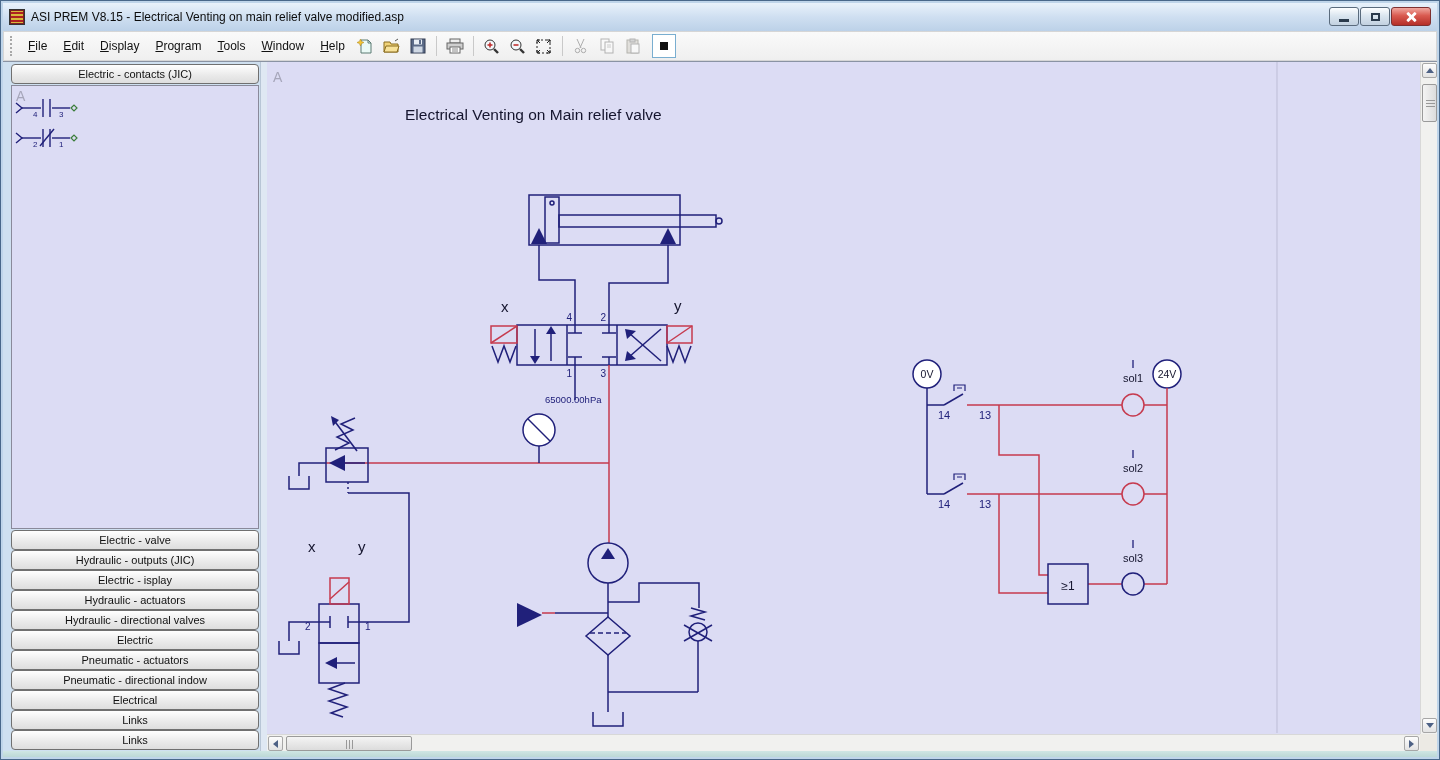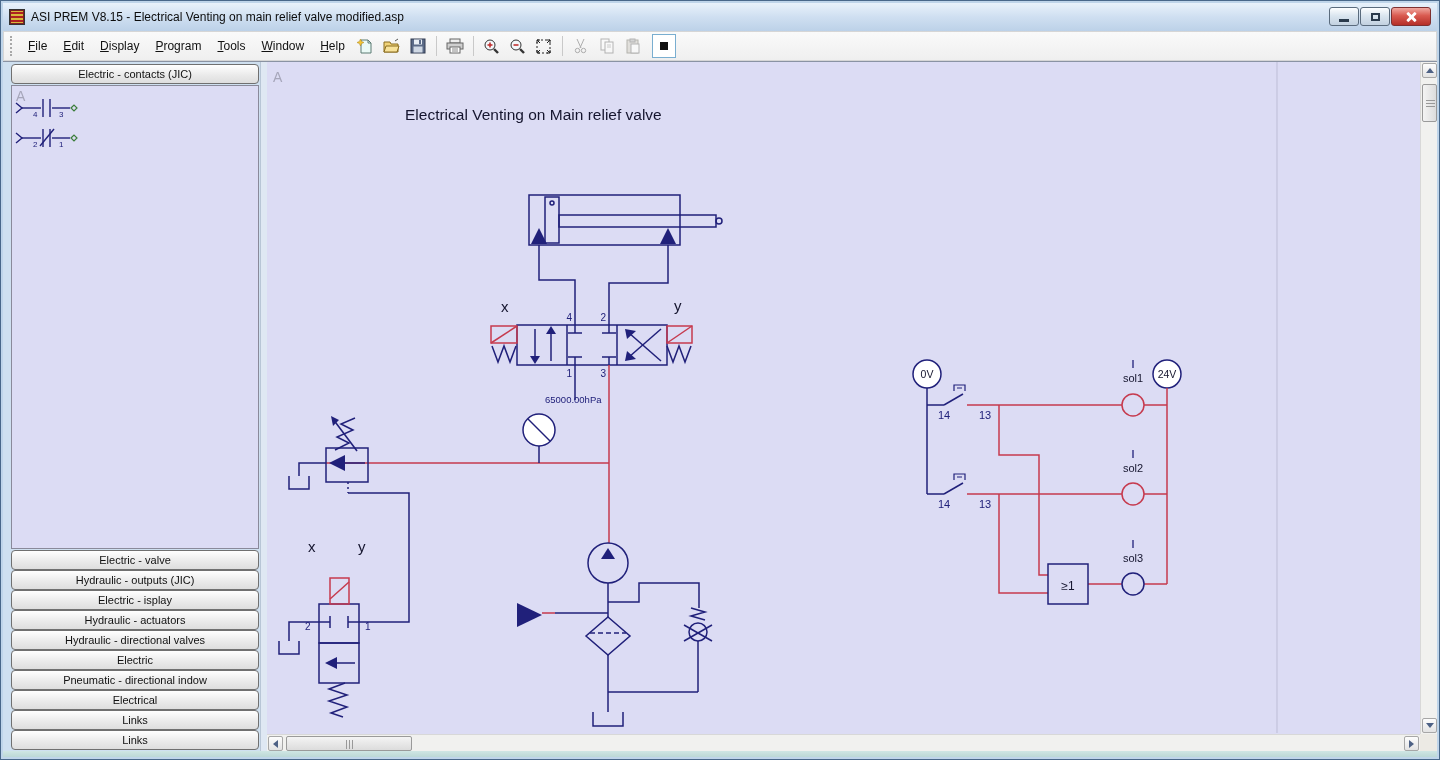--- a/index.html
+++ b/index.html
@@ -231,20 +231,21 @@
           </g>
         </svg>
       </div>
 
       <div class="cat-btn">Electric - valve</div>
       <div class="cat-btn">Hydraulic - outputs (JIC)</div>
       <div class="cat-btn">Electric - isplay</div>
       <div class="cat-btn">Hydraulic - actuators</div>
       <div class="cat-btn">Hydraulic - directional valves</div>
       <div class="cat-btn">Electric</div>
+      <div class="cat-btn">Pneumatic - actuators</div>
       <div class="cat-btn">Pneumatic - directional indow</div>
       <div class="cat-btn">Electrical</div>
       <div class="cat-btn">Links</div>
       <div class="cat-btn">Links</div>
     </div>
 
     <div class="splitter"></div>
 
     <div class="canvas-wrap">
       <div class="canvas">

